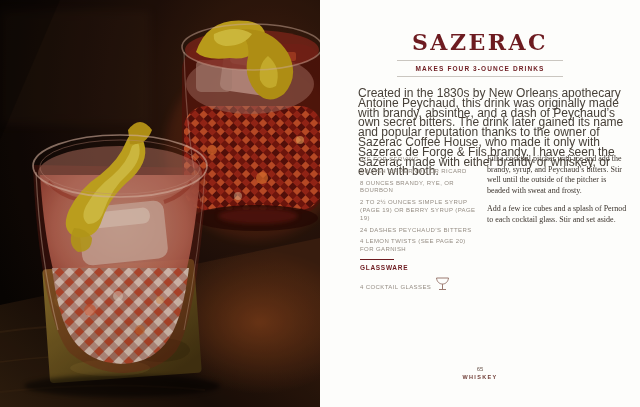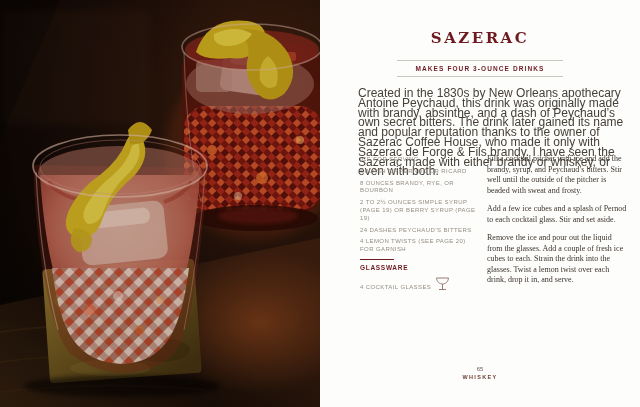--- a/index.html
+++ b/index.html
@@ -8,21 +8,21 @@
   .spread { position:relative; width:640px; height:407px; overflow:hidden; background:#fdfdfb; }
 
   
   .photo-page { position:absolute; left:0; top:0; width:320px; height:407px; background:#0b0603; }
   .photo-page svg { display:block; }
 
   
   .recipe-page { position:absolute; left:320px; top:0; width:320px; height:407px; background:#fdfdfb; }
 
   .title { position:absolute; top:29px; left:0; width:320px; text-align:center;
-           font-family:"DejaVu Serif", serif; font-weight:bold; font-size:15px;
+           font-family:"DejaVu Serif", serif; font-weight:bold; font-size:22px;
            letter-spacing:2.5px; color:#6d1b20; }
 
   .subtitle-wrap { position:absolute; top:60px; left:77px; width:166px;
                    border-top:1px solid #cac6c0; border-bottom:1px solid #cac6c0;
                    padding:4px 0; text-align:center; }
   .subtitle { font-size:6.5px; font-weight:bold; letter-spacing:1.1px; color:#6d1b20; }
 
   .intro { position:absolute; top:89px; left:38px; width:266px;
            font-size:12px; line-height:9.8px; color:#474038; }
 
@@ -205,21 +205,20 @@
             <line x1="8.5" y1="9" x2="8.5" y2="14" stroke="#9b7a70" stroke-width="1"></line>
             <line x1="5" y1="14.5" x2="12" y2="14.5" stroke="#9b7a70" stroke-width="1"></line>
           </svg>
         </div>
       </div>
     </div>
 
     <div class="steps">
       <p class="step">Fill a cocktail pitcher with ice and add the brandy, syrup, and Peychaud’s bitters. Stir well until the outside of the pitcher is beaded with sweat and frosty.</p>
       <p class="step">Add a few ice cubes and a splash of Pernod to each cocktail glass. Stir and set aside.</p>
-      <p class="step">Remove the ice and pour out the liquid from the glasses. Add a couple of fresh ice cubes to each. Strain the drink into the glasses. Twist a lemon twist over each drink, drop it in, and serve.</p>
     </div>
 
     <div class="footer">
       <div class="page-number">65</div>
       <div class="section-name">WHISKEY</div>
     </div>
 
   </div>
 </div>
 

